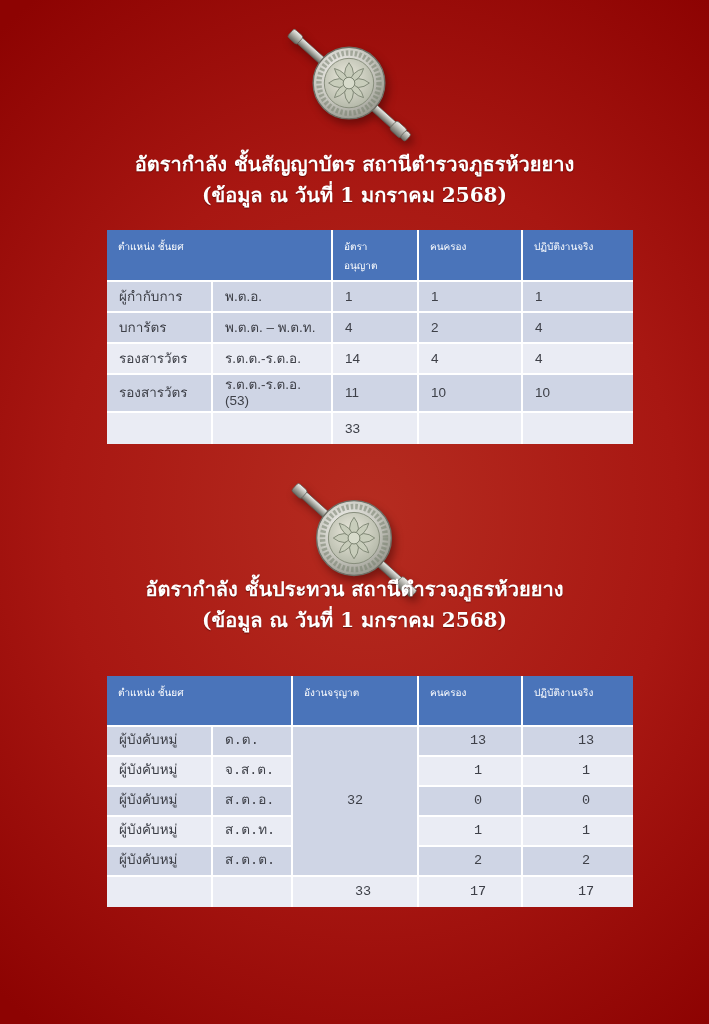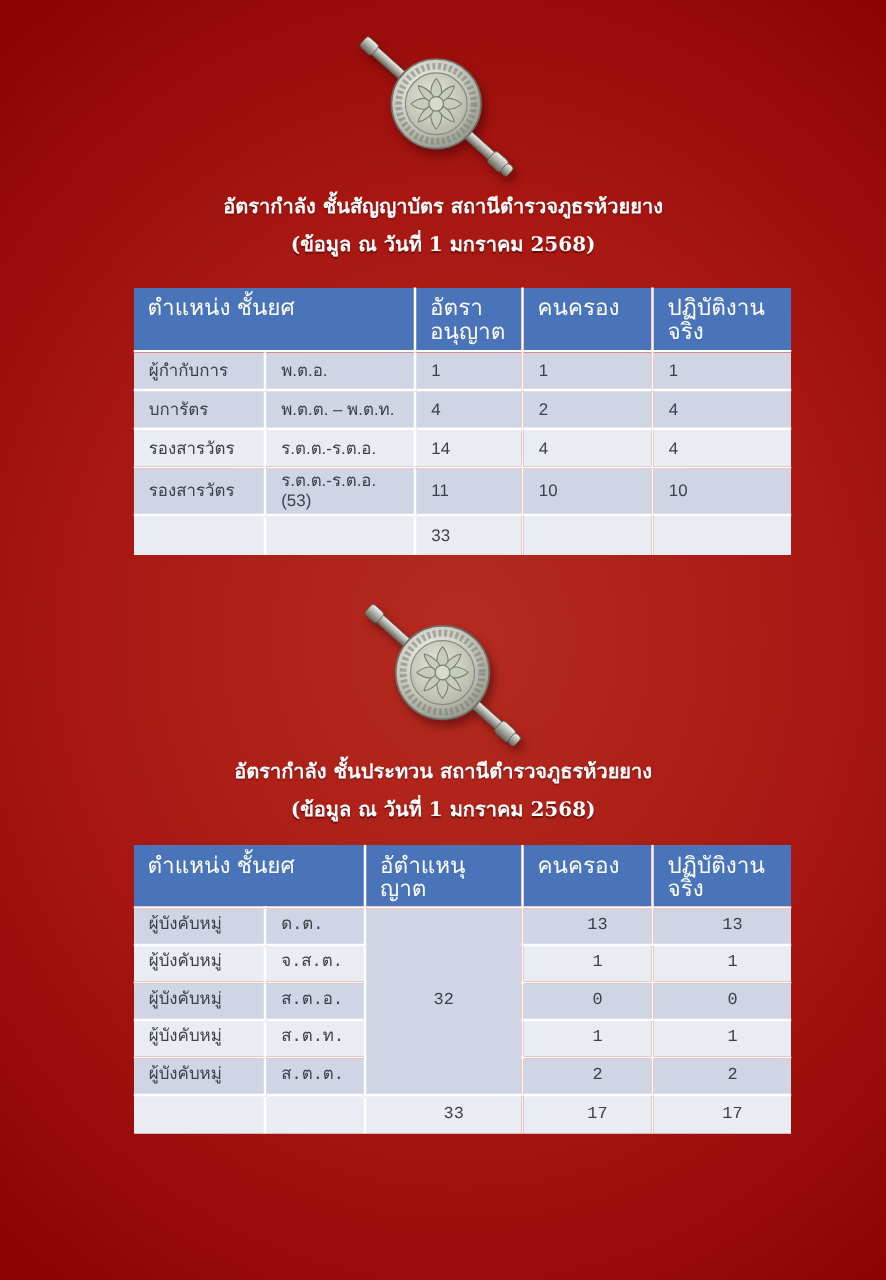--- a/index.html
+++ b/index.html
@@ -11,37 +11,37 @@
     font-family:"Liberation Sans", sans-serif;
   }
   .emblem{position:absolute;}
   .emblem svg{filter:drop-shadow(3px 5px 4px rgba(45,0,0,0.45));}
   .emblem-1{left:286px;top:22px;width:126px;height:126px;}
   .emblem-2{left:290px;top:476px;width:128px;height:128px;}
   .title-block{
     position:absolute;left:0;width:709px;
     text-align:center;color:#ffffff;
     font-family:"DejaVu Serif", serif;
-    font-weight:bold;font-size:16px;line-height:31px;
+    font-weight:bold;font-size:20px;line-height:31px;
     text-shadow:0 1px 1px rgba(60,0,0,0.6);
   }
   .tb1{top:149px;}
-  .tb2{top:601px;}
+  .tb2{top:574px;}
   table.data-table{
     position:absolute;left:107px;
     border-collapse:collapse;border-style:hidden;
     table-layout:fixed;
   }
   .t1{top:230px;}
   .t2{top:676px;}
   .data-table th,.data-table td{border:2px solid #ffffff;overflow:hidden;}
   .data-table th{
     background:#4a74ba;color:#ffffff;font-weight:normal;
     text-align:left;vertical-align:top;
-    padding:7px 8px 3px 11px;font-size:18px;line-height:19px;
+    padding:7px 8px 3px 11px;font-size:10px;line-height:19px;
   }
   .data-table td{
     font-size:13.5px;color:#3e4048;
     vertical-align:middle;text-align:left;
     padding:2px 8px 2px 12px;line-height:16px;
   }
   tr.dark td{background:#cfd5e5;}
   tr.light td{background:#eaecf4;}
   td.merged{background:#cdd3e3;text-align:center;vertical-align:middle;padding:0;}
   .t2 td.num{text-align:center;padding-left:16px;padding-right:0;}
@@ -195,21 +195,21 @@
     <colgroup>
       <col style="width:105px">
         <col style="width:80px">
         <col style="width:126px">
         <col style="width:104px">
         <col style="width:111px">
     </colgroup>
     <thead>
       <tr>
         <th colspan="2">ตำแหน่ง ชั้นยศ</th>
-        <th>อัตำแหนุญาต</th>
+        <th>อังานจรุญาต</th>
         <th>คนครอง</th>
         <th>ปฏิบัติงานจริง</th>
       </tr>
     </thead>
     <tbody>
       <tr class="dark">
         <td>ผู้บังคับหมู่</td>
         <td>ด.ต.</td>
         <td class="merged" rowspan="5">32</td>
         <td class="num">13</td>

